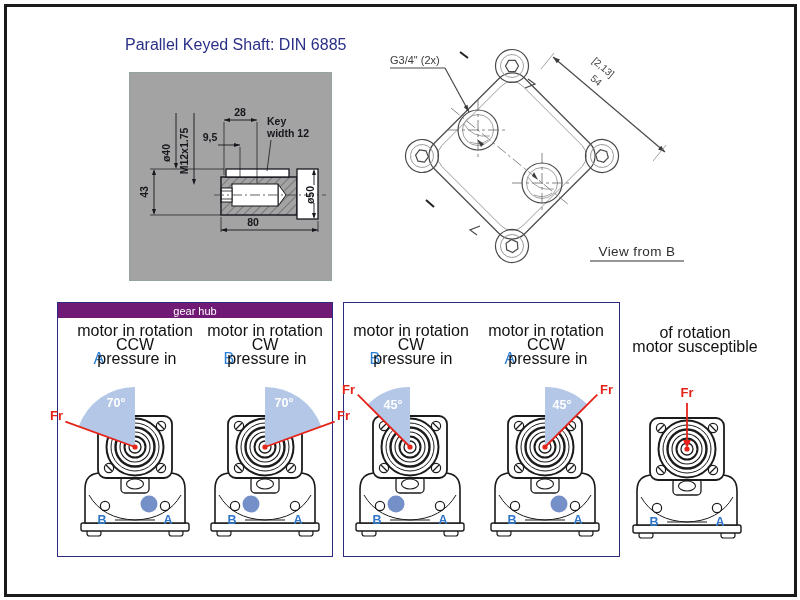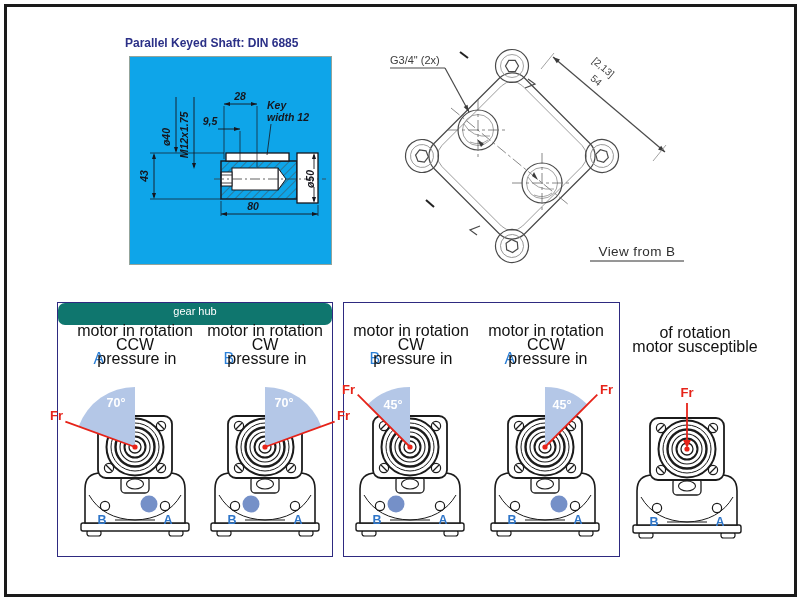--- a/index.html
+++ b/index.html
@@ -1,22 +1,22 @@
 <!DOCTYPE html>
 <html><head>
 <meta charset="utf-8">
 <style>
   html,body{margin:0;padding:0;background:#fff;}
   #sheet{position:relative;width:800px;height:600px;background:#fff;overflow:hidden;
          font-family:"Liberation Sans",sans-serif;}
   .frame{position:absolute;left:4px;top:4px;width:787px;height:587px;border:3px solid #1a1a1a;}
 
   
-  .shaft-title{position:absolute;left:125px;top:36px;font-size:12px;font-weight:700;color:#2b3087;}
-  .shaft-box{position:absolute;left:129px;top:56px;width:201px;height:207px;background:#0ea5e9;border:1px solid #93a49b;font-style:italic;}
+  .shaft-title{position:absolute;left:125px;top:36px;font-size:16px;font-weight:400;color:#2b3087;}
+  .shaft-box{position:absolute;left:129px;top:72px;width:201px;height:207px;background:#a3a3a3;border:1px solid #93a49b;}
   .shaft-box svg{display:block;}
   .dim-t{fill:#16161d;font-size:10.5px;font-weight:600;font-family:"Liberation Sans",sans-serif;}
   .dimline{stroke:#16161d;stroke-width:0.9;fill:none;}
   .ext{stroke:#16161d;stroke-width:0.7;fill:none;}
   .outl{stroke:#16161d;stroke-width:1.3;fill:#fff;}
   .thin{stroke:#16161d;stroke-width:0.8;fill:none;}
   .arrow{fill:#16161d;stroke:none;}
   .cline{stroke:#3a3a3a;stroke-width:0.8;stroke-dasharray:10 3 2 3;fill:none;}
 
   
@@ -24,21 +24,21 @@
   .fl{stroke:#4a4a4a;fill:none;stroke-width:1.2;}
   .fl2{stroke:#8a8a8a;fill:none;stroke-width:0.8;}
   .fl-dash{stroke:#6a6a6a;stroke-width:0.8;stroke-dasharray:11 3 3 3;fill:none;}
   .fl-text{fill:#3c3c3c;font-size:11px;font-family:"Liberation Sans",sans-serif;}
   .fl-dim{fill:#3c3c3c;font-size:10px;font-family:"Liberation Sans",sans-serif;}
   .fl-arrow{fill:#3c3c3c;stroke:none;}
   .view-caption{fill:#2f2f2f;font-size:13.5px;letter-spacing:.4px;font-family:"Liberation Sans",sans-serif;}
 
   
   .panel{position:absolute;background:#fff;border:1.5px solid #2e2a80;}
-  .panel-header{height:22px;line-height:17px;background:#0f766e;color:#fff;font-size:11px;text-align:center;border-radius:7px;}
+  .panel-header{height:15px;line-height:17px;background:#701a75;color:#fff;font-size:11px;text-align:center;}
   .caption{position:absolute;text-align:center;font-size:16px;color:#111;line-height:14px;}
   .pletter{color:#2b7fd6;margin-right:-7px;}
 
   
   .motor-svg{position:absolute;}
   .motor-svg text{font-family:"Liberation Sans",sans-serif;}
   .sector{fill:#b4c7e7;stroke:none;}
   .redline{stroke:#e62319;stroke-width:1.8;}
   .reddot{fill:#e62319;stroke:none;}
   .portdot{fill:#7590c8;stroke:none;}

